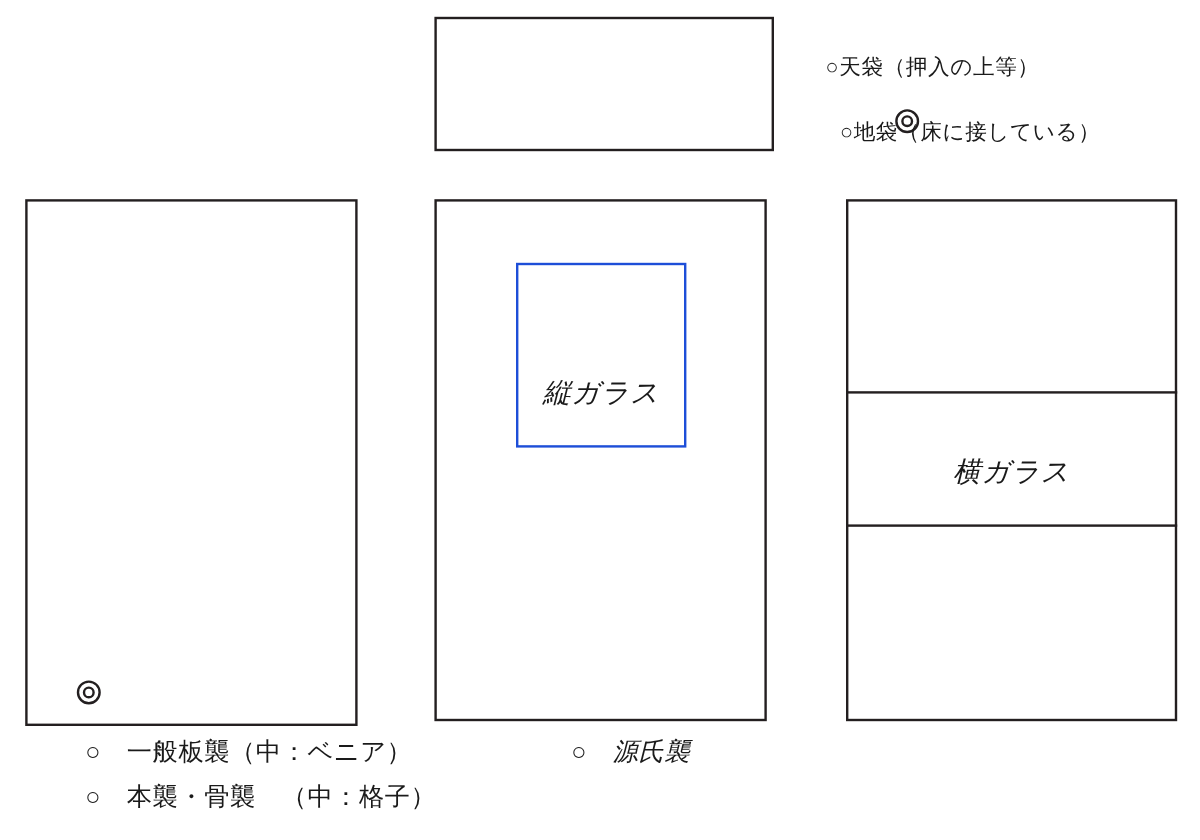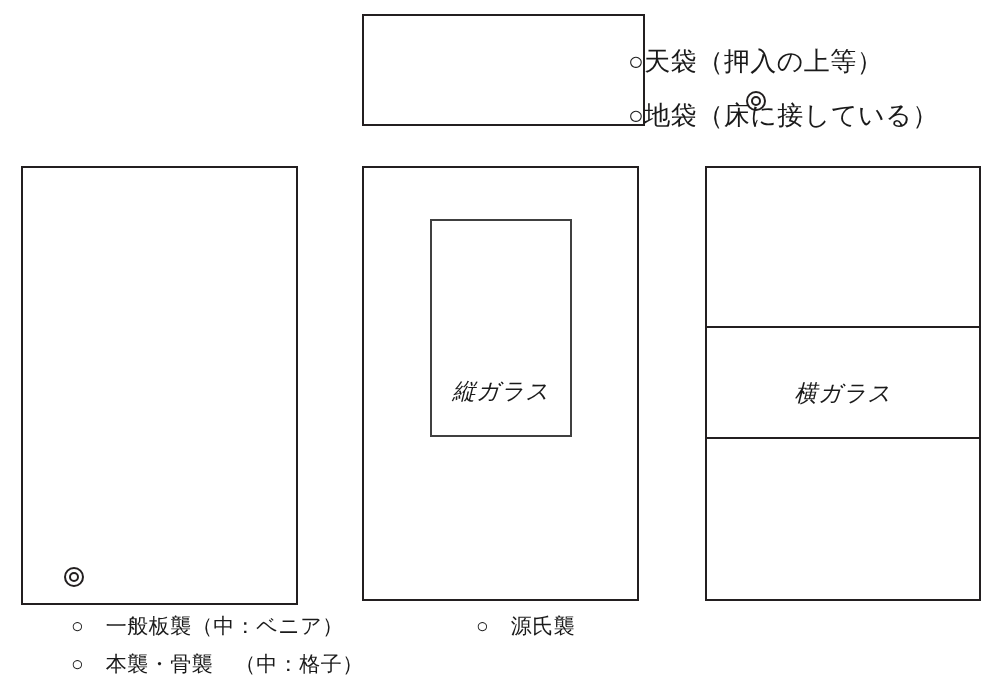--- a/index.html
+++ b/index.html
@@ -58,23 +58,23 @@
   .handle-top    { left: 382px; top: 75px; }
   .handle-left   { left: 41px;  top: 399px; }
   .handle-middle { left: 382px; top: 399px; }
 
   
   .glass-vertical {
     position: absolute;
     left: 430px;
     top: 219px;
     width: 142px;
-    height: 218px;
+    height: 154px;
     box-sizing: border-box;
-    border: 2px solid #404040;
+    border: 2px solid #1d4ed8;
     background: #ffffff;
   }
   .glass-vertical .glass-label {
     position: absolute;
     left: 0;
     right: 0;
     bottom: 28px;
     text-align: center;
   }
 
@@ -100,38 +100,38 @@
   .glass-text {
     font-family: "Liberation Serif", "DejaVu Serif", serif;
     font-size: 23px;
     font-style: italic;
     letter-spacing: 1px;
     color: #1a1a1a;
     white-space: nowrap;
   }
   .side-note {
     position: absolute;
-    left: 628px;
-    font-size: 26px;
+    left: 688px;
+    font-size: 18px;
     white-space: nowrap;
     letter-spacing: 0.5px;
   }
   .side-note-1 { top: 44px; }
-  .side-note-2 { top: 98px; }
+  .side-note-2 { top: 98px; margin-left: 12px; }
 
   .caption {
     position: absolute;
     font-size: 21px;
     white-space: nowrap;
     letter-spacing: 0.5px;
     margin-left: 45px;
   }
   .caption-left-1   { left: 26px;  top: 612px; }
   .caption-left-2   { left: 26px;  top: 650px; }
-  .caption-middle   { left: 431px; top: 612px; }
+  .caption-middle   { left: 431px; top: 612px; font-style: italic; }
   .caption-right    { left: 773px; top: 612px; }
 </style>
 </head>
 <body>
 
 <div id="diagram-root">
 
   <div class="panel panel-top">
     <div class="handle handle-top"></div>
   </div>

